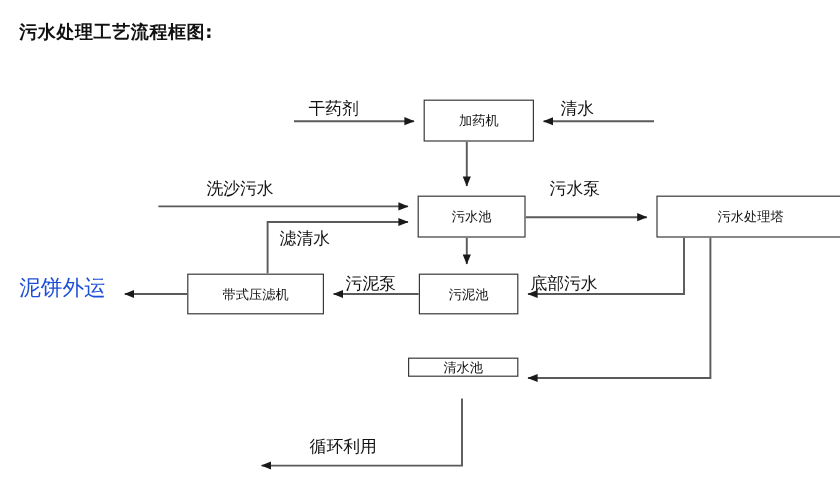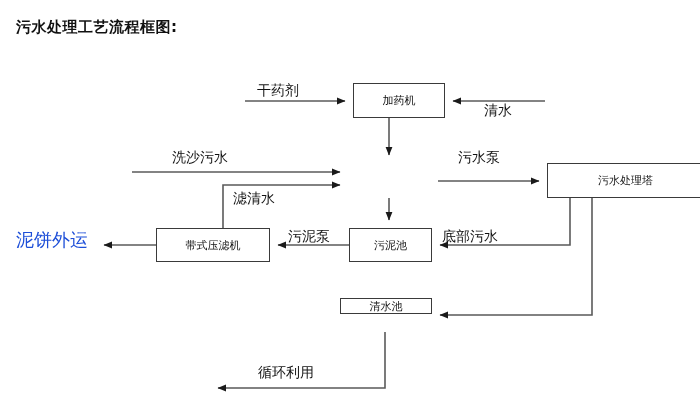--- a/index.html
+++ b/index.html
@@ -100,40 +100,43 @@
 
       <path d="M385,332 L385,388 L218,388" marker-end="url(#ah)"></path>
 
     </g>
   </svg>
 
   <div class="node" style="left:353px; top:83px; width:92px; height:35px;">
     <span>加药机</span>
   </div>
 
+  <div class="node" style="left:348px; top:163px; width:90px; height:35px;">
+    <span>污水池</span>
+  </div>
 
   <div class="node" style="left:547px; top:163px; width:157px; height:35px;">
     <span>污水处理塔</span>
   </div>
 
   <div class="node" style="left:349px; top:228px; width:83px; height:34px;">
     <span>污泥池</span>
   </div>
 
   <div class="node" style="left:156px; top:228px; width:114px; height:34px;">
     <span>带式压滤机</span>
   </div>
 
   <div class="node" style="left:340px; top:298px; width:92px; height:16px;">
     <span>清水池</span>
   </div>
 
   <div class="edge-label" style="left:257px; top:82px;">干药剂</div>
 
-  <div class="edge-label" style="left:484px; top:82px;margin-top:20px;">清水</div>
+  <div class="edge-label" style="left:467px; top:82px;">清水</div>
 
   <div class="edge-label" style="left:172px; top:149px;">洗沙污水</div>
 
   <div class="edge-label" style="left:233px; top:190px;">滤清水</div>
 
   <div class="edge-label" style="left:458px; top:149px;">污水泵</div>
 
   <div class="edge-label" style="left:288px; top:228px;">污泥泵</div>
 
   <div class="edge-label" style="left:442px; top:228px;">底部污水</div>

